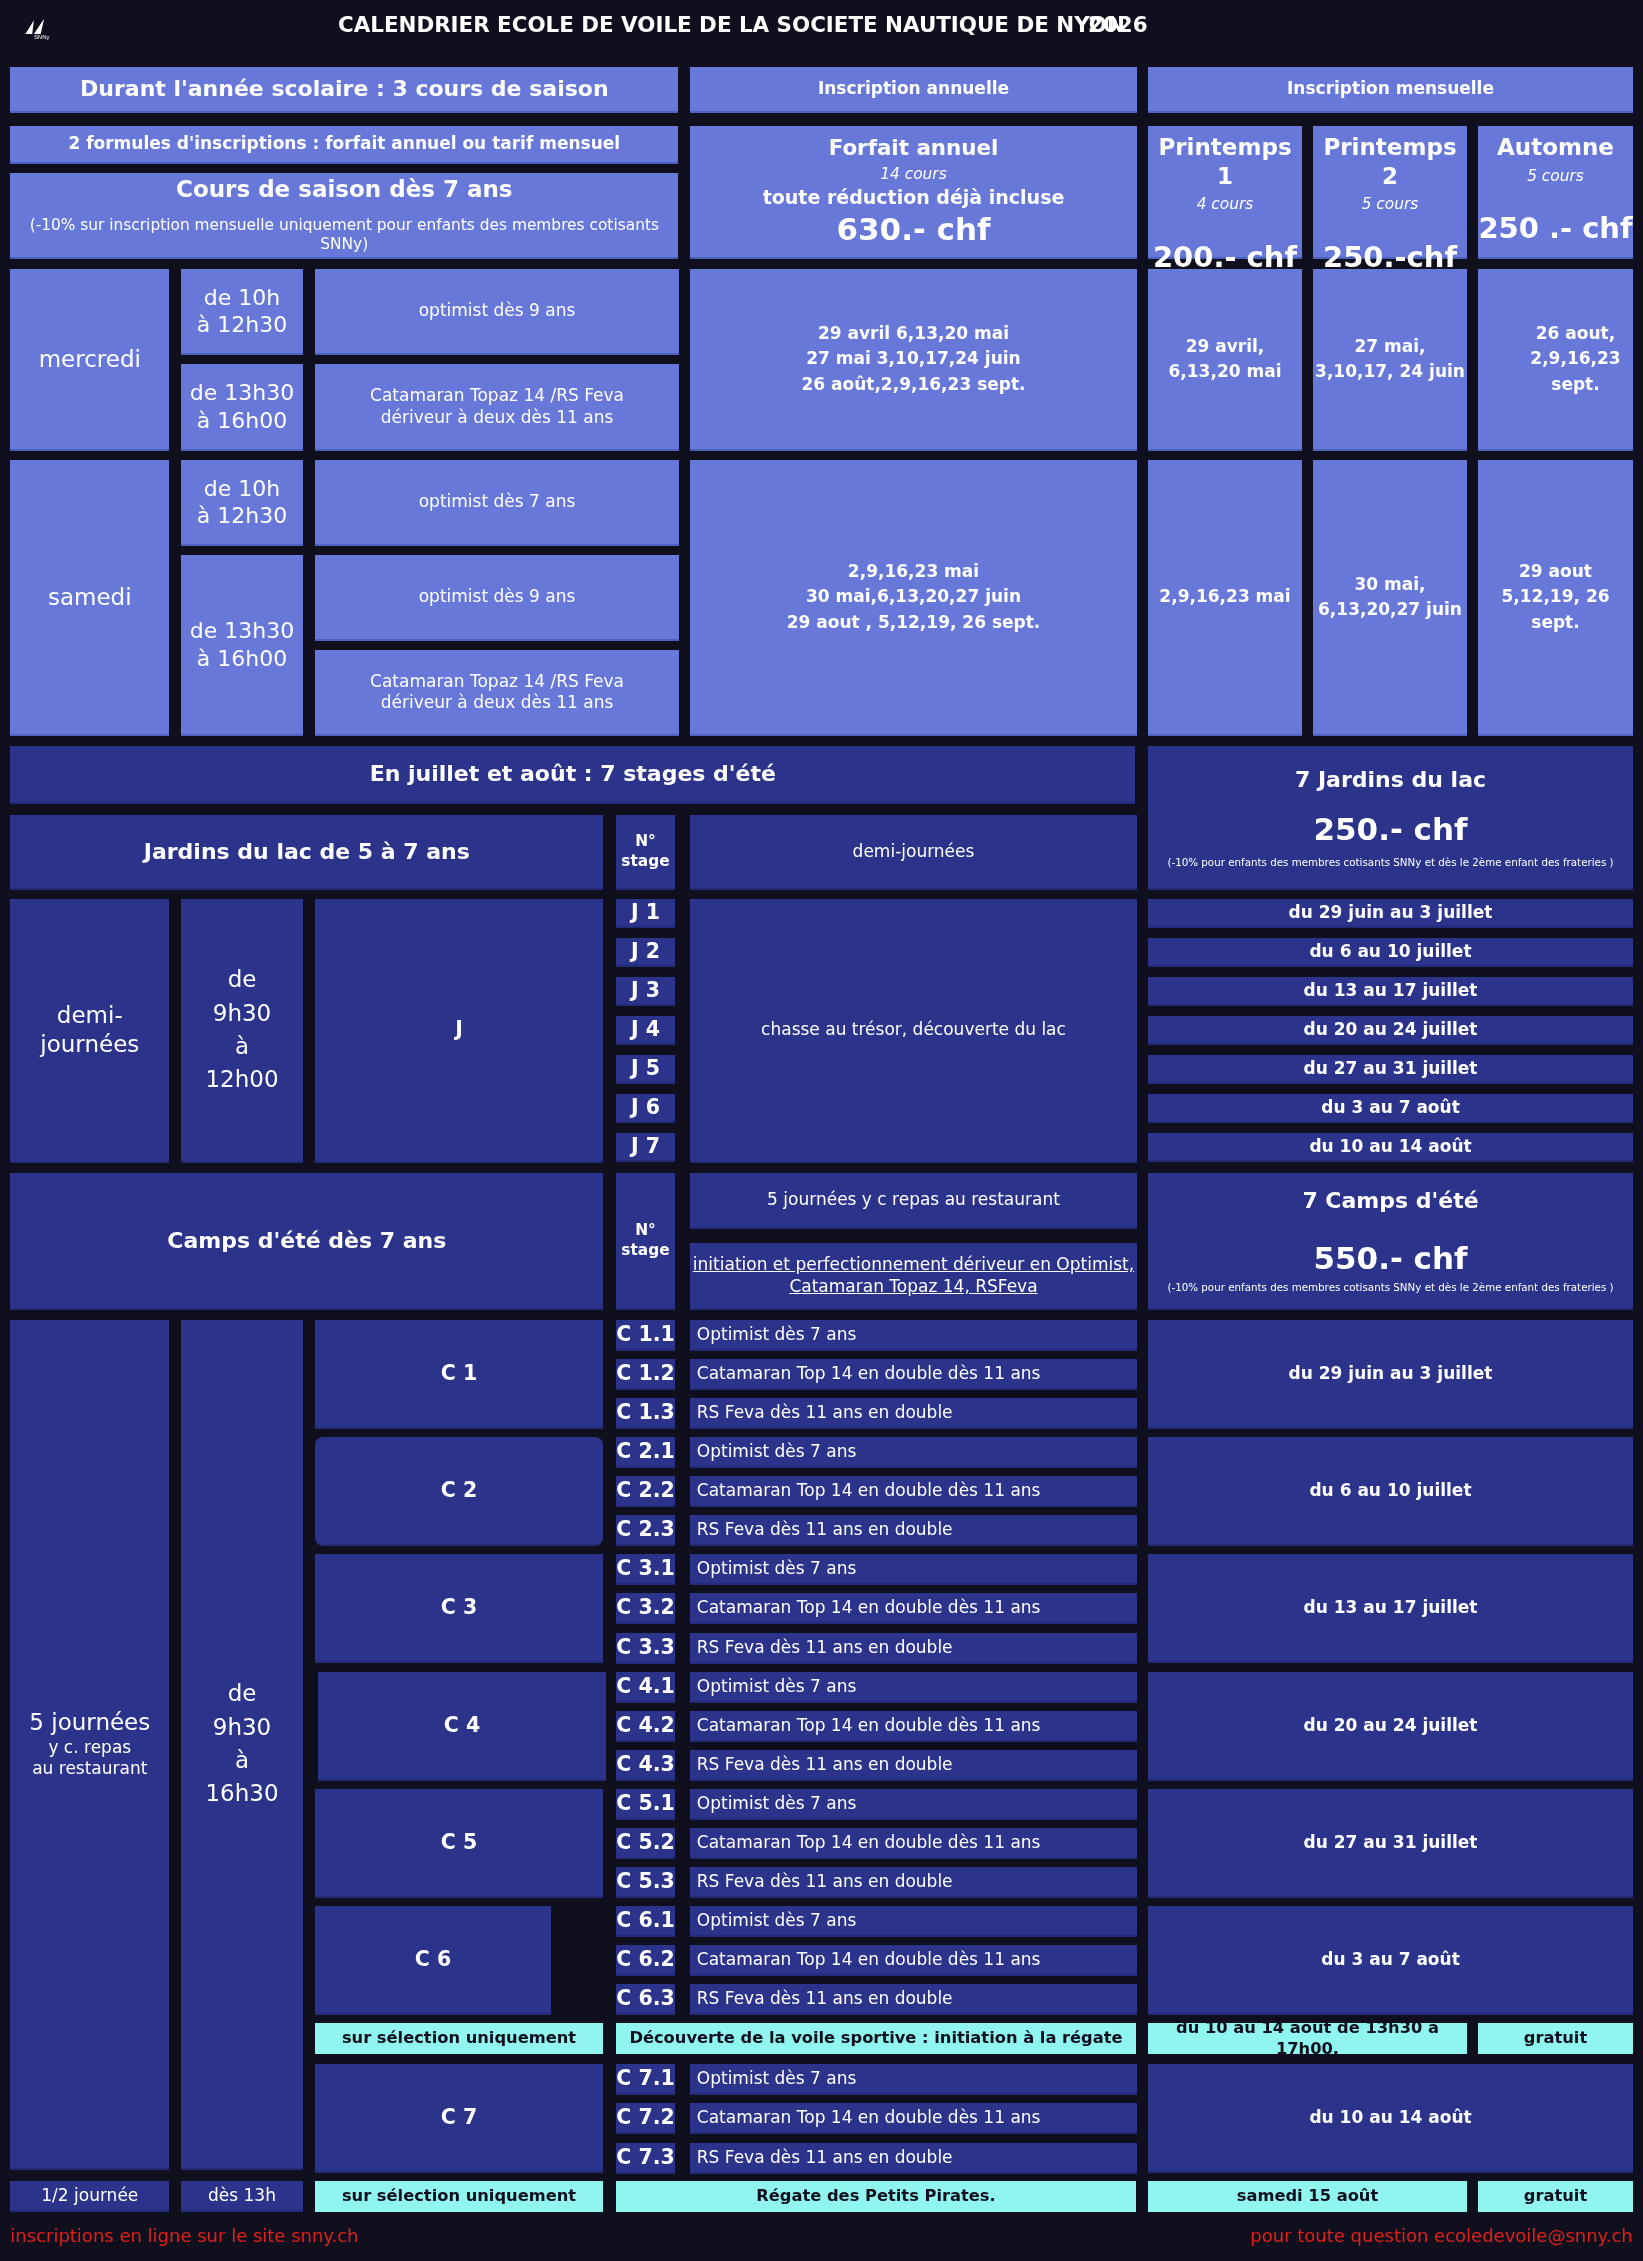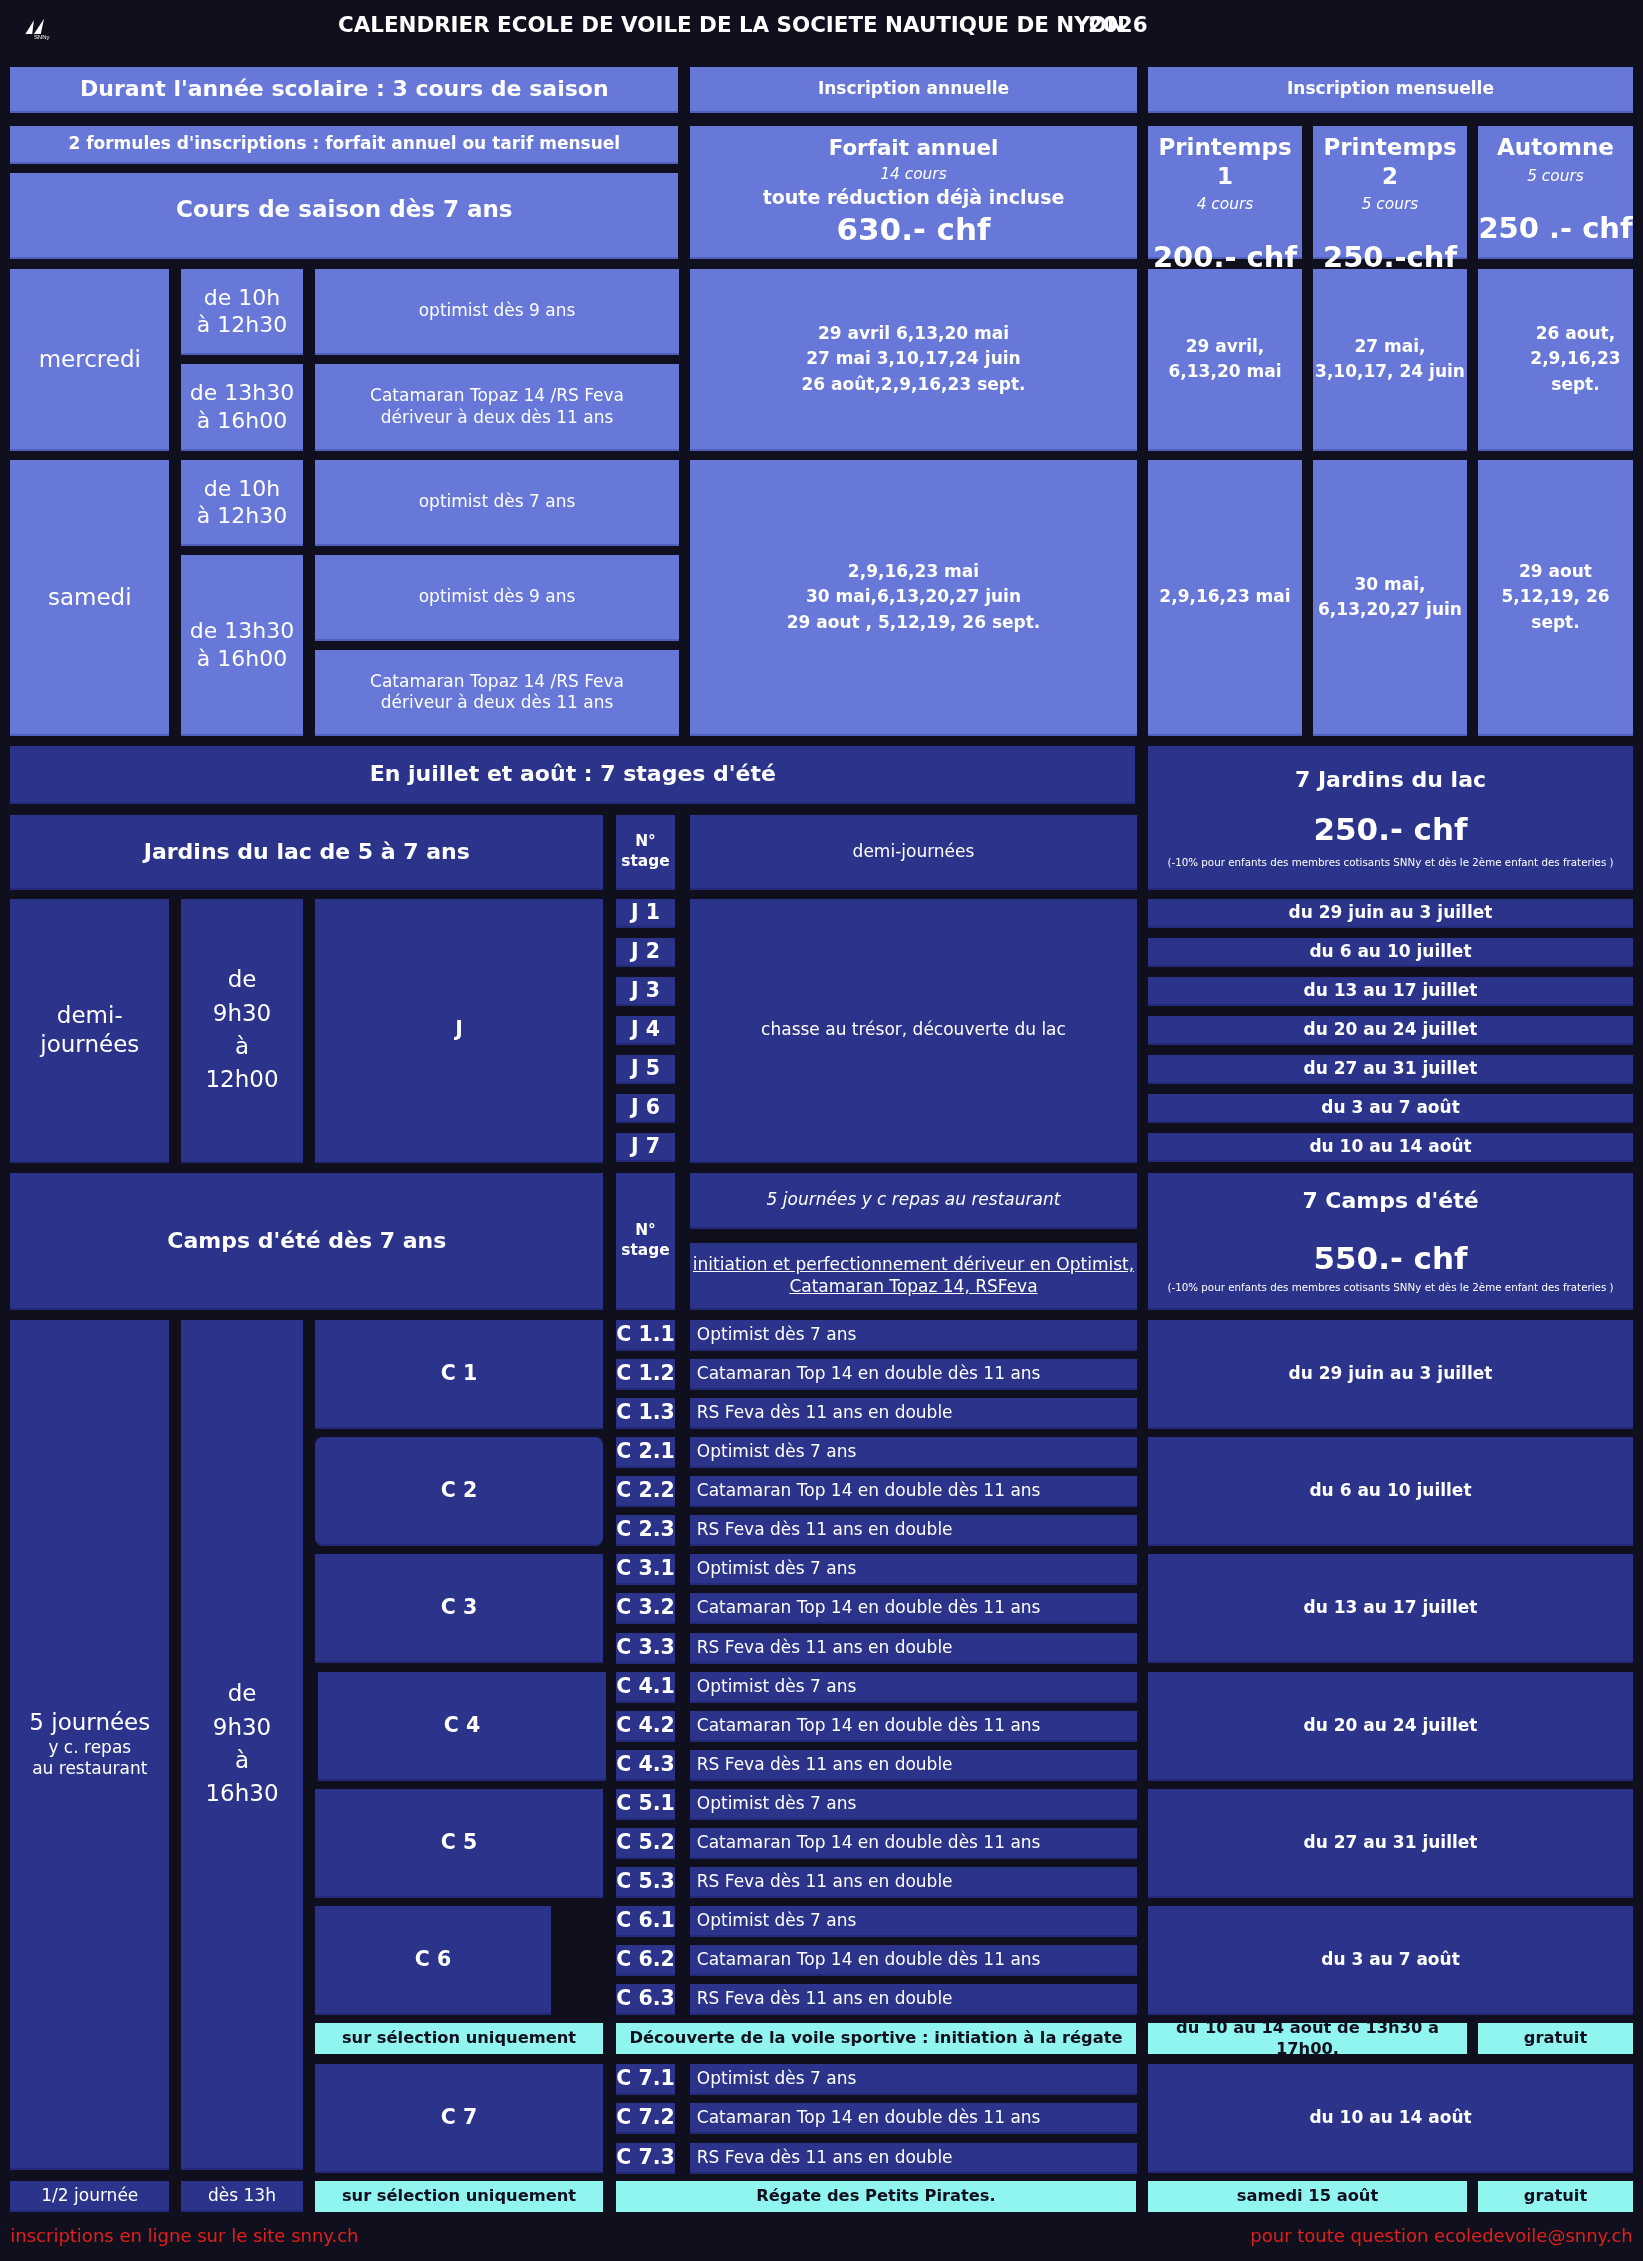--- a/index.html
+++ b/index.html
@@ -29,20 +29,21 @@
 <div class="title">CALENDRIER ECOLE DE VOILE DE LA SOCIETE NAUTIQUE DE NYON</div>
 <div class="year">2026</div>
 
 <div class="c lt b" style="left:10.3px;top:67px;width:668px;height:46px;font-size:22px;">Durant l'année scolaire : 3 cours de saison</div>
 <div class="c lt b" style="left:690px;top:67px;width:447px;height:46px;font-size:17px;">Inscription annuelle</div>
 <div class="c lt b" style="left:1148px;top:67px;width:485px;height:46px;font-size:17px;">Inscription mensuelle</div>
 
 <div class="c lt b" style="left:10.3px;top:126px;width:668px;height:38px;font-size:17px;">2 formules d'inscriptions :  forfait annuel ou tarif mensuel</div>
 <div class="c lt" style="left:10.3px;top:173px;width:668px;height:86px;">
   <div class="b" style="font-size:23px;margin-bottom:12px;">Cours de saison dès 7 ans</div>
+  <div style="font-size:15.4px;">(-10% sur inscription mensuelle uniquement pour enfants des membres cotisants SNNy)</div>
 </div>
 
 <div class="c lt" style="left:690px;top:126px;width:447px;height:133px;">
   <div class="b" style="font-size:21.4px;">Forfait  annuel</div>
   <div style="font-size:15.4px;font-style:italic;margin-top:3.4px;">14 cours</div>
   <div class="b" style="font-size:19px;margin-top:1.7px;">toute réduction déjà incluse</div>
   <div class="b" style="font-size:31px;">630.- chf</div>
 </div>
 
 <div class="c lt" style="left:1148px;top:126px;width:154px;height:133px;justify-content:flex-start;padding-top:6.8px;">
@@ -163,21 +164,21 @@
 <div class="c dk num" style="left:616px;top:1094px;width:59px;height:29px;">J 6</div>
 <div class="c dk b" style="left:1148px;top:1094px;width:485px;height:29px;font-size:17px;">du 3 au 7 août</div>
 <div class="c dk num" style="left:616px;top:1133px;width:59px;height:29px;">J 7</div>
 <div class="c dk b" style="left:1148px;top:1133px;width:485px;height:29px;font-size:17px;">du 10 au 14 août</div>
 
 <div class="c dk b" style="left:10.3px;top:1173px;width:593px;height:137px;font-size:22px;">Camps d'été  dès 7 ans</div>
 <div class="c dk b" style="left:616px;top:1173px;width:59px;height:137px;font-size:15.4px;">
   <div>N°</div>
   <div>stage</div>
 </div>
-<div class="c dk" style="left:690px;top:1173px;width:447px;height:56px;font-size:17px;font-style:italic;">5 journées y c repas au restaurant</div>
+<div class="c dk" style="left:690px;top:1173px;width:447px;height:56px;font-size:17px;">5 journées y c repas au restaurant</div>
 <div class="c dk" style="left:690px;top:1243px;width:447px;height:67px;font-size:17px;text-decoration:underline;">
   <div>initiation et perfectionnement dériveur en Optimist,</div>
   <div>Catamaran Topaz 14, RSFeva</div>
 </div>
 <div class="c dk" style="left:1148px;top:1173px;width:485px;height:137px;">
   <div class="b" style="font-size:22px;margin-bottom:24px;">7  Camps  d'été</div>
   <div class="b" style="font-size:31px;margin-bottom:3.4px;">550.- chf</div>
   <div style="font-size:10.3px;">(-10% pour enfants des membres cotisants SNNy et dès le 2ème enfant des frateries )</div>
 </div>
 

